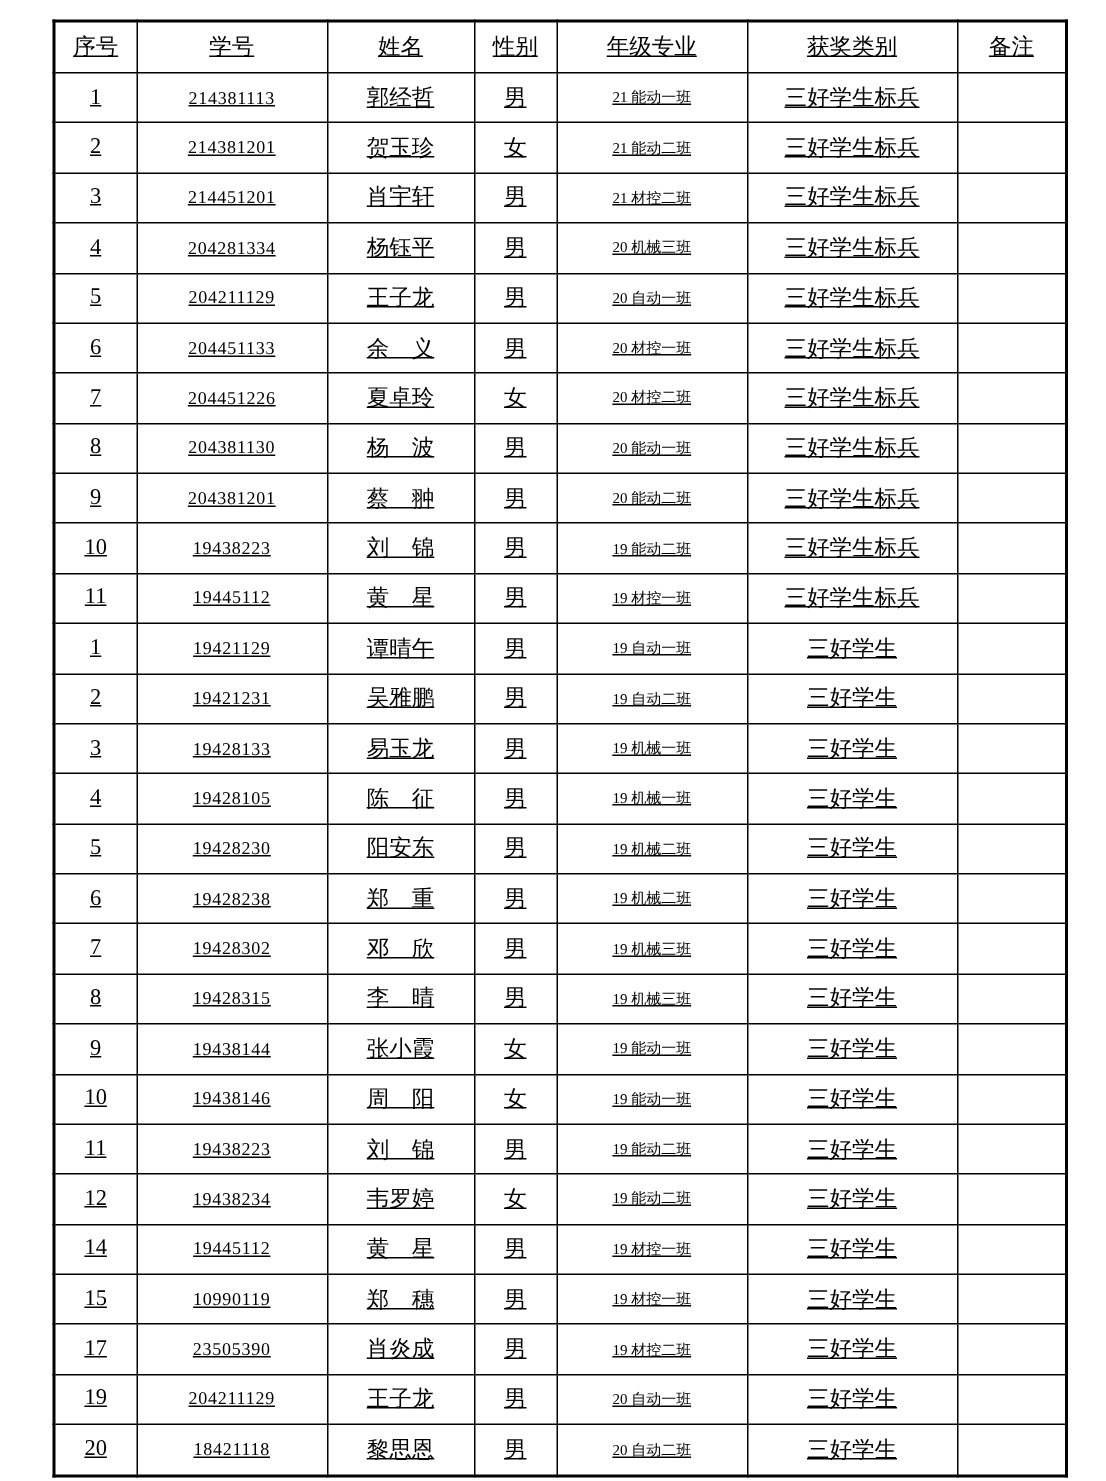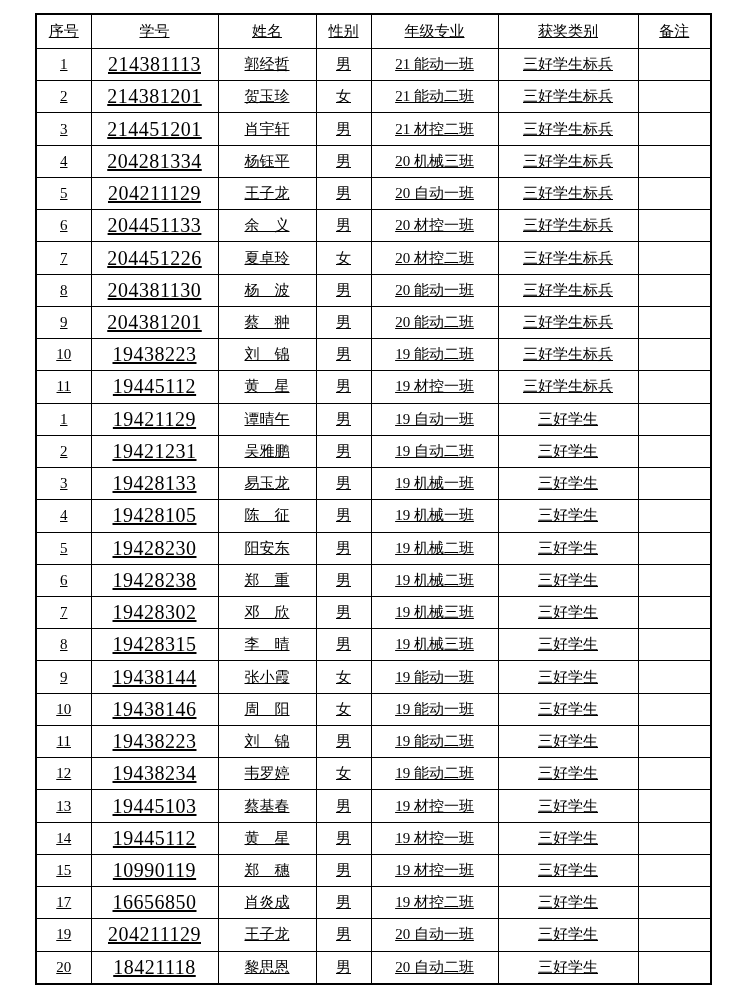--- a/index.html
+++ b/index.html
@@ -33,22 +33,22 @@
     font-size: 15px;
     font-weight: normal;
     white-space: nowrap;
     overflow: hidden;
   }
   thead th {
     height: 33px;
     font-size: 15px;
   }
   td.col-0 { font-size: 15px; }           
-  td.col-1 { font-size: 20px; letter-spacing: 0.5px; } 
-  td.col-4 { font-size: 15px; }           
+  td.col-1 { font-size: 12px; letter-spacing: 0.5px; } 
+  td.col-4 { font-size: 10px; }           
 </style>
 </head>
 <body>
 
 <div class="page">
   <table class="award-table">
     <colgroup>
       <col style="width:55px">
       <col style="width:127px">
       <col style="width:98px">
@@ -270,49 +270,40 @@
         <tr>
           <td class="col-0">12</td>
           <td class="col-1">19438234</td>
           <td class="col-2">韦罗婷</td>
           <td class="col-3">女</td>
           <td class="col-4">19 能动二班</td>
           <td class="col-5">三好学生</td>
           <td class="col-6"></td>
         </tr>
         <tr>
-          <td class="col-0">13</td>
-          <td class="col-1">19445103</td>
-          <td class="col-2">蔡基春</td>
-          <td class="col-3">男</td>
-          <td class="col-4">19 材控一班</td>
-          <td class="col-5">三好学生</td>
-          <td class="col-6"></td>
-        </tr>
-        <tr>
           <td class="col-0">14</td>
           <td class="col-1">19445112</td>
           <td class="col-2">黄　星</td>
           <td class="col-3">男</td>
           <td class="col-4">19 材控一班</td>
           <td class="col-5">三好学生</td>
           <td class="col-6"></td>
         </tr>
         <tr>
           <td class="col-0">15</td>
           <td class="col-1">10990119</td>
           <td class="col-2">郑　穗</td>
           <td class="col-3">男</td>
           <td class="col-4">19 材控一班</td>
           <td class="col-5">三好学生</td>
           <td class="col-6"></td>
         </tr>
         <tr>
           <td class="col-0">17</td>
-          <td class="col-1">16656850</td>
+          <td class="col-1">23505390</td>
           <td class="col-2">肖炎成</td>
           <td class="col-3">男</td>
           <td class="col-4">19 材控二班</td>
           <td class="col-5">三好学生</td>
           <td class="col-6"></td>
         </tr>
         <tr>
           <td class="col-0">19</td>
           <td class="col-1">204211129</td>
           <td class="col-2">王子龙</td>

